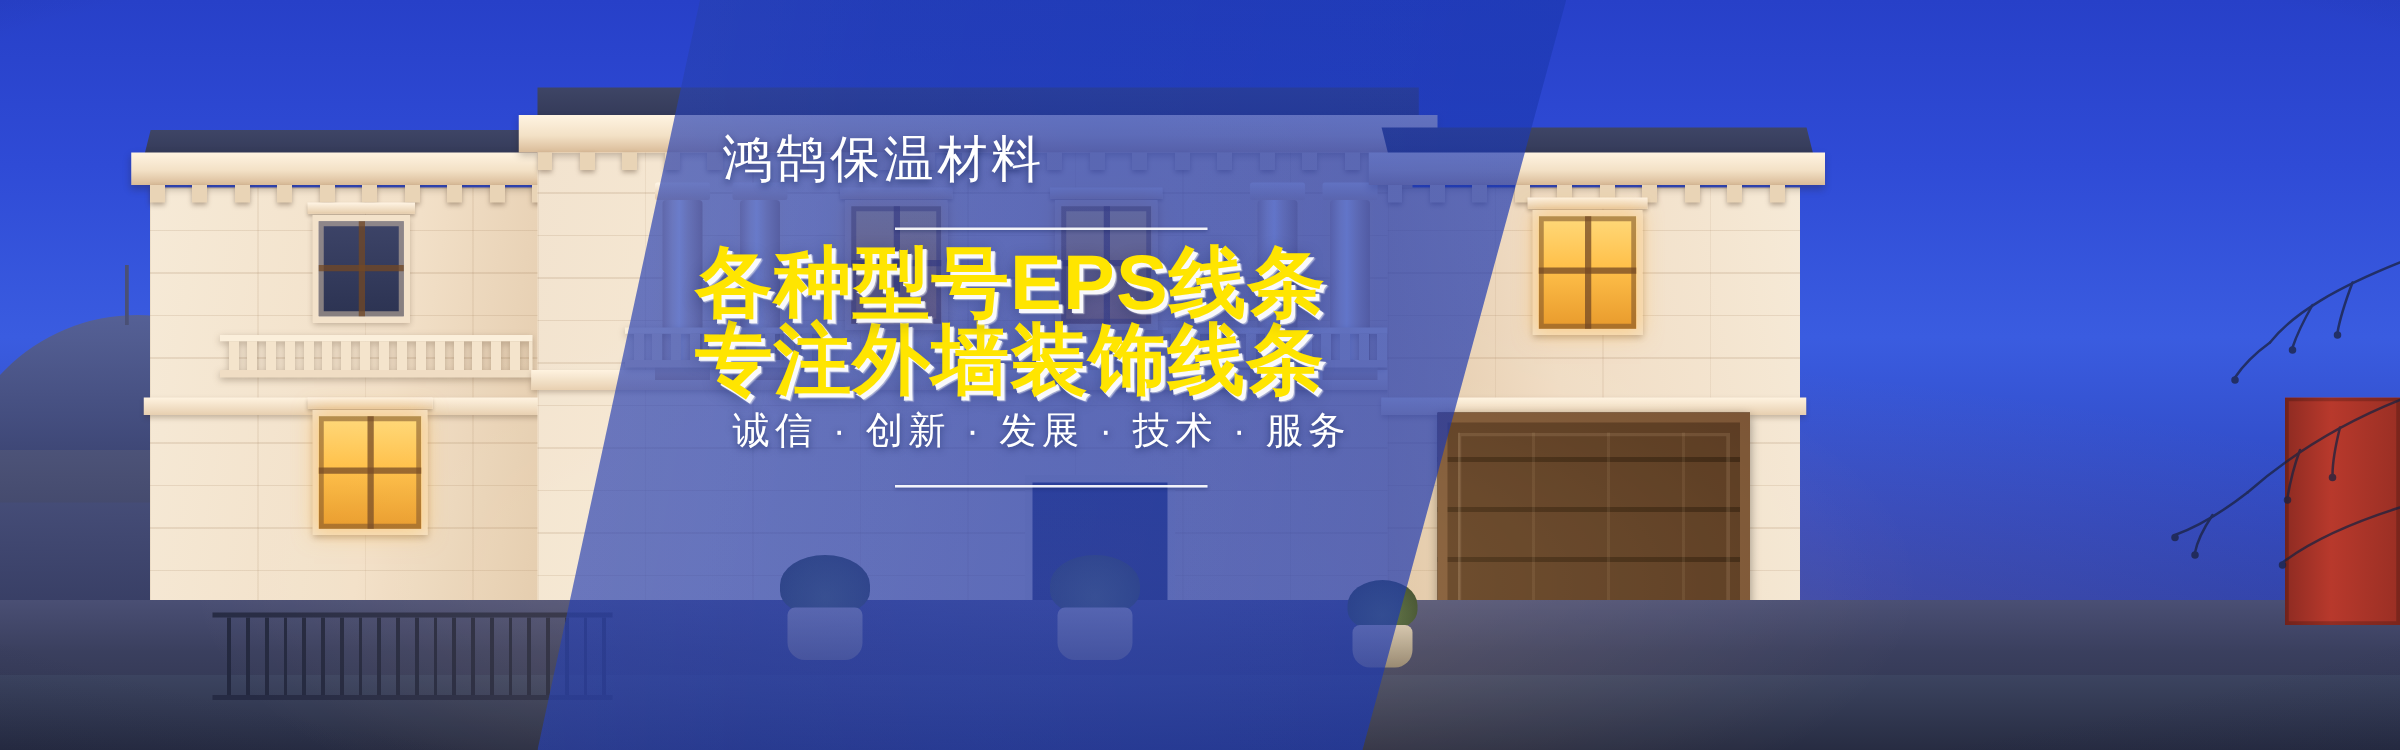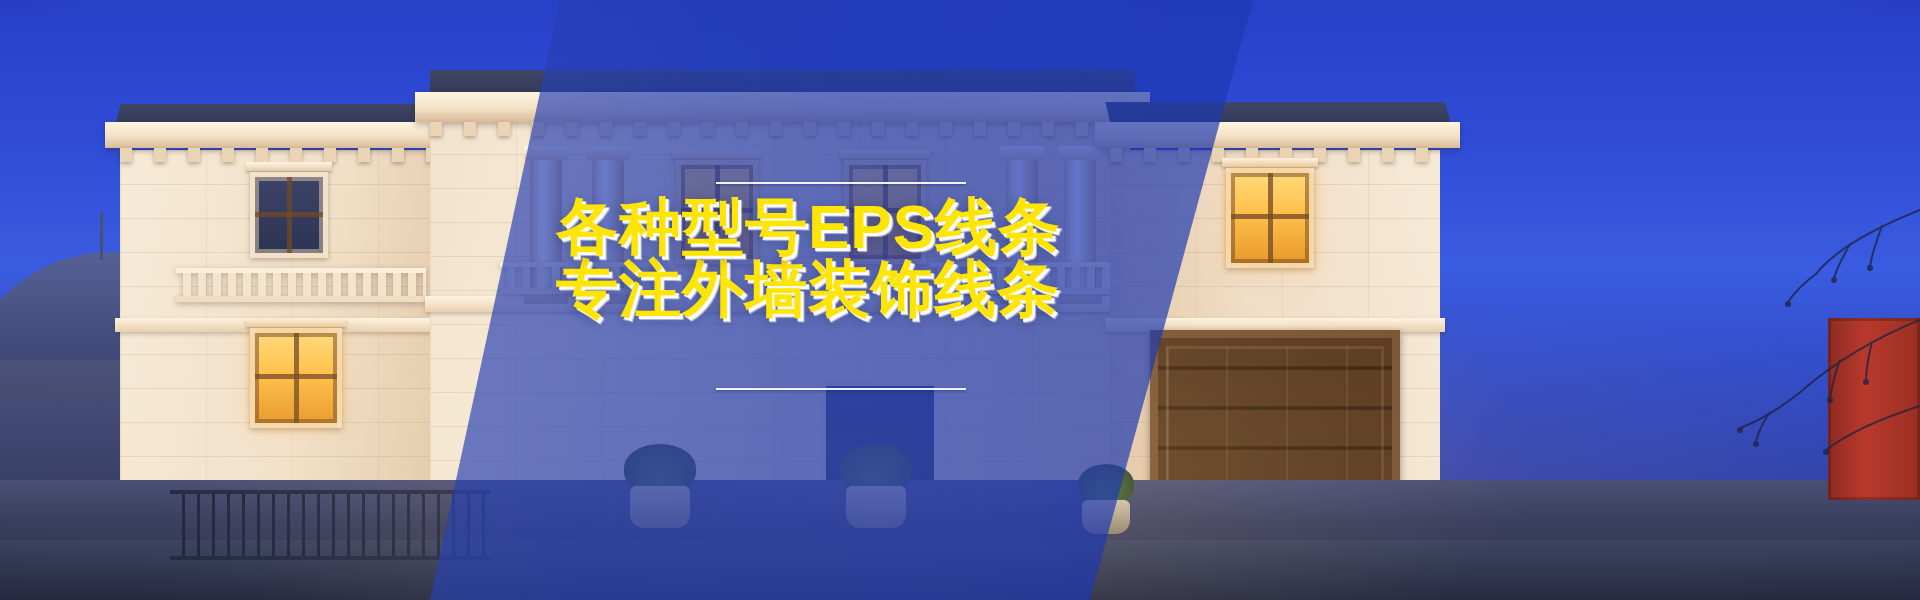--- a/index.html
+++ b/index.html
@@ -420,24 +420,26 @@
 
     <div class="glow"></div>
     <div class="vignette"></div>
   </div>
 
   <div class="overlay-panel"></div>
   <div class="overlay-sheen"></div>
 
   <div class="content">
 
+    <div class="brand">鸿鹄保温材料</div>
 
     <div class="rule rule-top"></div>
 
     <div class="headline headline-2">专注外墙装饰线条</div>
 
     <div class="headline headline-1">各种型号EPS线条</div>
 
     <div class="rule rule-bottom"></div>
 
+    <div class="tagline">诚信 · 创新 · 发展 · 技术 · 服务</div>
   </div>
 
 </div>
 
 </body></html>

